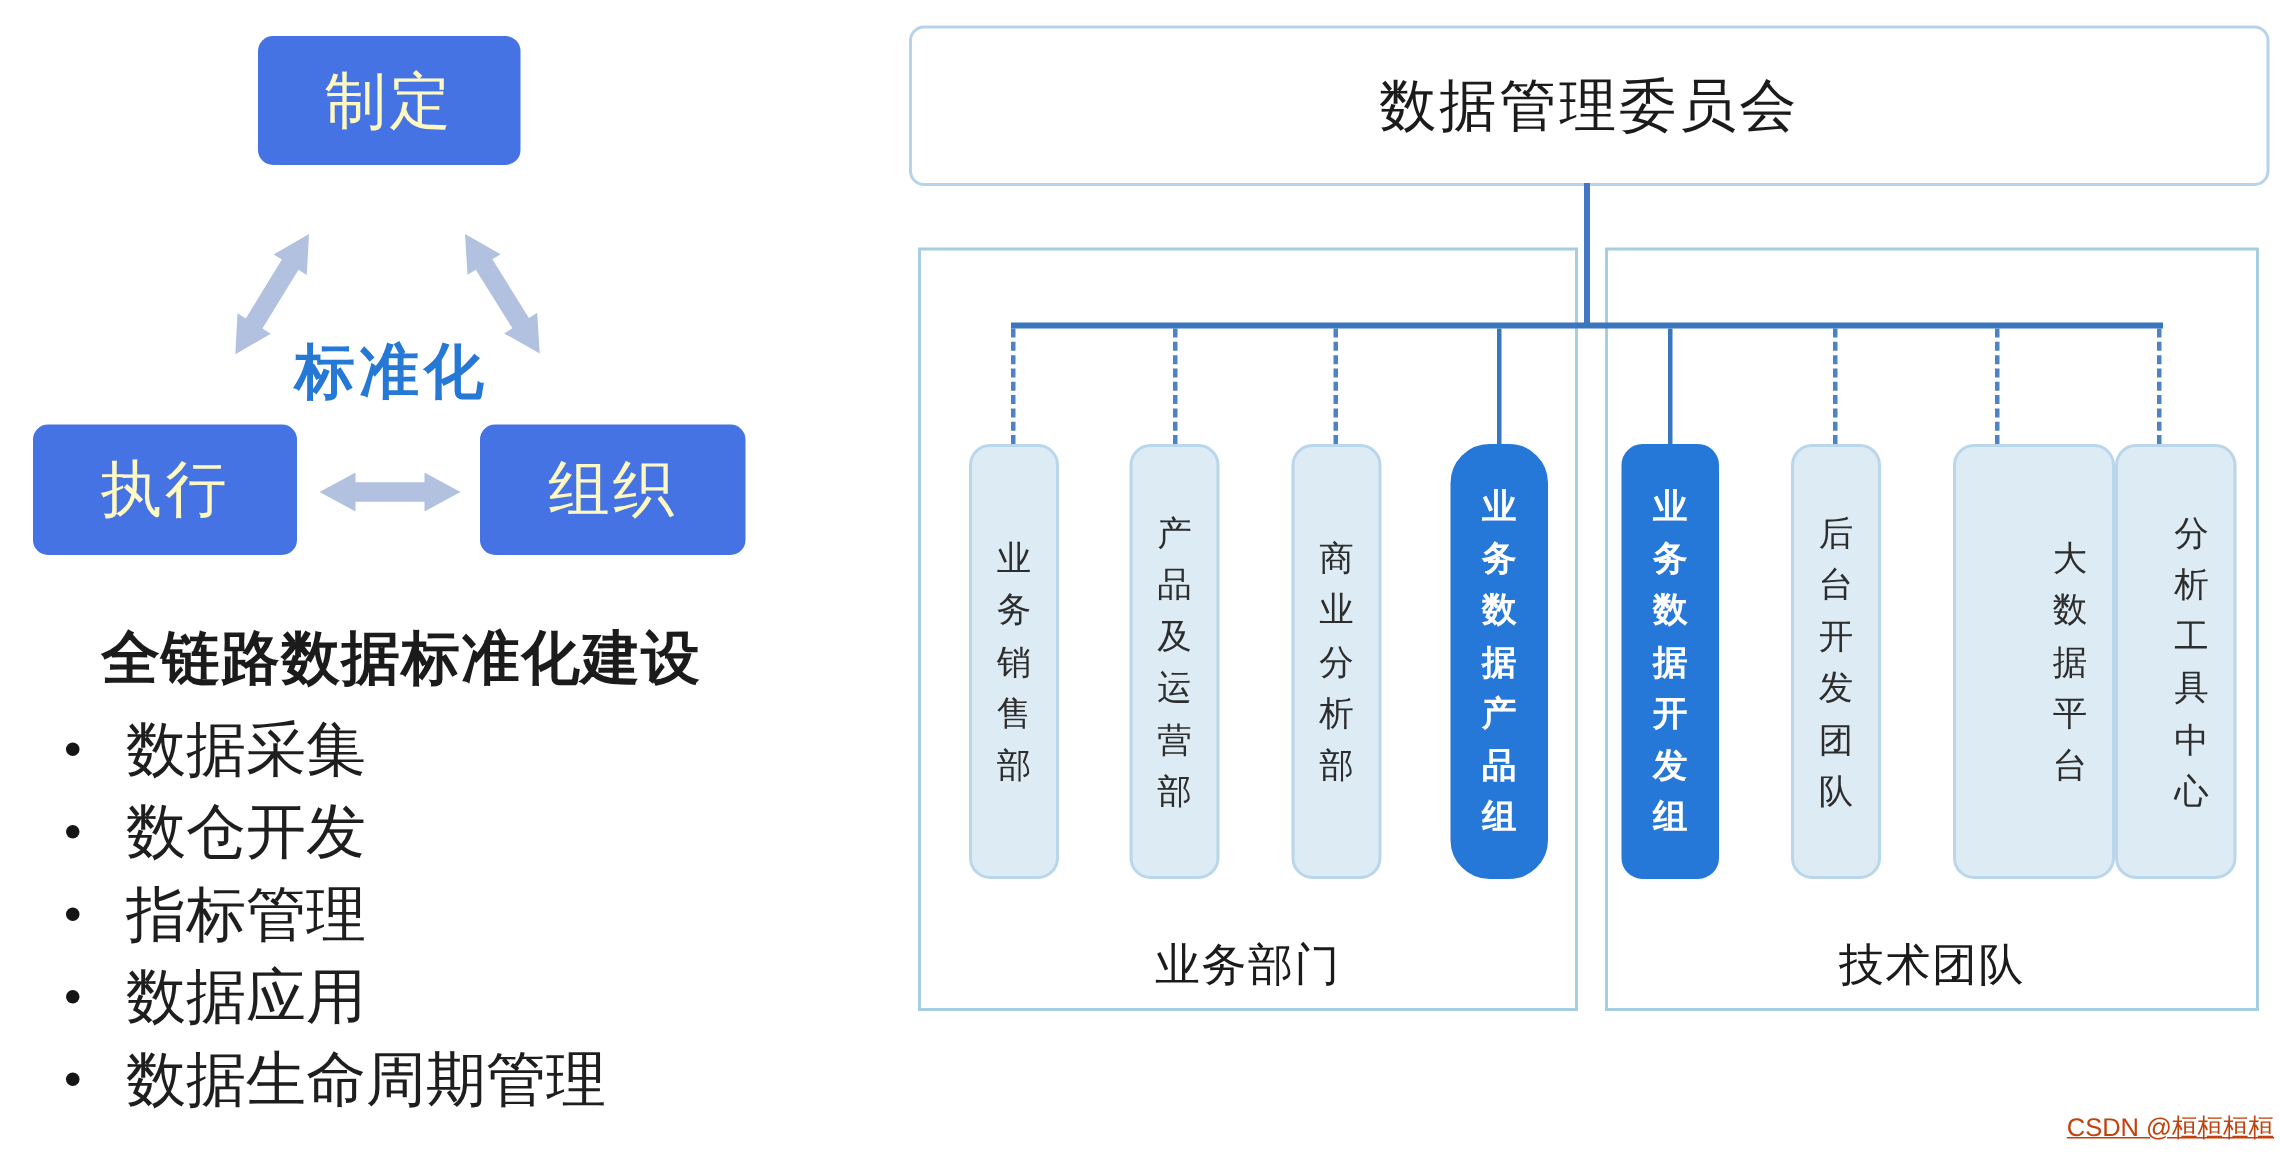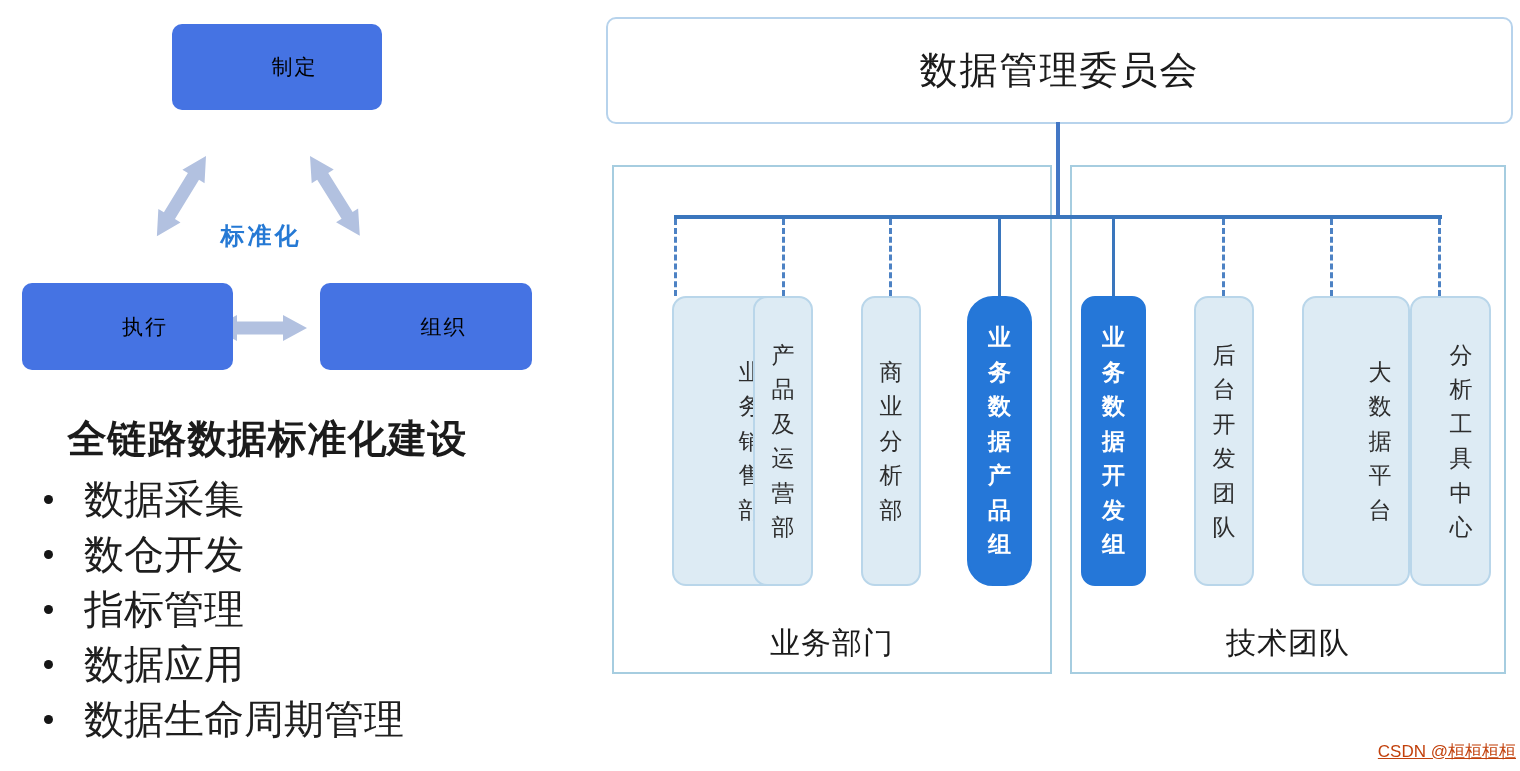--- a/index.html
+++ b/index.html
@@ -1,27 +1,27 @@
 <!DOCTYPE html>
 <html><head>
 <meta charset="utf-8">
 <style>
   html,body{margin:0;padding:0;background:#fff;}
   .canvas{position:relative;width:1520px;height:771px;background:#fff;overflow:hidden;
           font-family:"Liberation Sans","DejaVu Sans",sans-serif;}
 
   
-  .cycle-box{position:absolute;background:#4573e3;border-radius:10px;color:#000000;
+  .cycle-box{position:absolute;background:#4573e3;border-radius:10px;color:#fef9c3;
              display:flex;align-items:center;justify-content:center;
-             font-size:21px;letter-spacing:2px;padding-left:35px;}
+             font-size:41px;letter-spacing:2px;}
   .box-top{left:172px;top:24px;width:175px;height:86px;}
   .box-left{left:22px;top:283px;width:176px;height:87px;}
   .box-right{left:320px;top:283px;width:177px;height:87px;}
   .cycle-center{position:absolute;left:181px;top:220px;width:160px;text-align:center;
-                font-size:24px;font-weight:bold;color:#2579d4;letter-spacing:3px;}
+                font-size:40px;font-weight:bold;color:#2579d4;letter-spacing:3px;}
   .cycle-arrows{position:absolute;left:0;top:0;}
 
   
   .lp-title{position:absolute;left:40px;top:412px;width:455px;text-align:center;
             font-size:39px;font-weight:bold;color:#1b1b1b;letter-spacing:1px;}
   .lp-list{position:absolute;left:44px;top:472px;margin:0;padding:0;list-style:none;}
   .lp-list li{display:flex;align-items:center;height:55px;font-size:40px;color:#1e1e1e;}
   .lp-list li::before{content:'';width:9px;height:9px;border-radius:50%;background:#151515;
                       margin-right:31px;flex:0 0 auto;}
 
@@ -40,21 +40,21 @@
   .group-right{left:1070px;width:432px;}
   .group-label{position:absolute;left:0;bottom:8px;width:100%;text-align:center;
                font-size:30px;color:#1b1b1b;letter-spacing:1px;}
   .pill{position:absolute;top:296px;height:286px;border-radius:14px;
         display:flex;align-items:center;justify-content:center;}
   .pill.light{background:#ddebf4;border:2px solid #b9d6ea;width:56px;}
   .pill.dark{background:#2577d8;border:2px solid #2577d8;width:61px;}
   .ptext{display:block;width:25px;word-break:break-all;line-height:1.5;text-align:center;
          font-size:23px;color:#2d2d2d;}
   .pill.dark .ptext{color:#fff;font-weight:bold;}
-  .p1{left:672px;padding-left:48px;} .p2{left:753px;} .p3{left:861px;} .p4{left:967px;border-radius:26px;}
+  .p1{left:646px;} .p2{left:753px;} .p3{left:861px;} .p4{left:967px;border-radius:26px;}
   .p5{left:1081px;} .p6{left:1194px;} .p7{left:1302px;padding-left:48px;} .p8{left:1410px;padding-left:21px;}
   .c1{left:674px;} .c2{left:782px;} .c3{left:889px;} .c4{left:998px;}
   .c5{left:1112px;} .c6{left:1222px;} .c7{left:1330px;} .c8{left:1438px;}
 
   .watermark{position:absolute;right:4px;top:740px;font-size:17px;color:#c2410c;text-decoration:underline;}
 </style>
 </head>
 <body>
 
 <div class="canvas">

